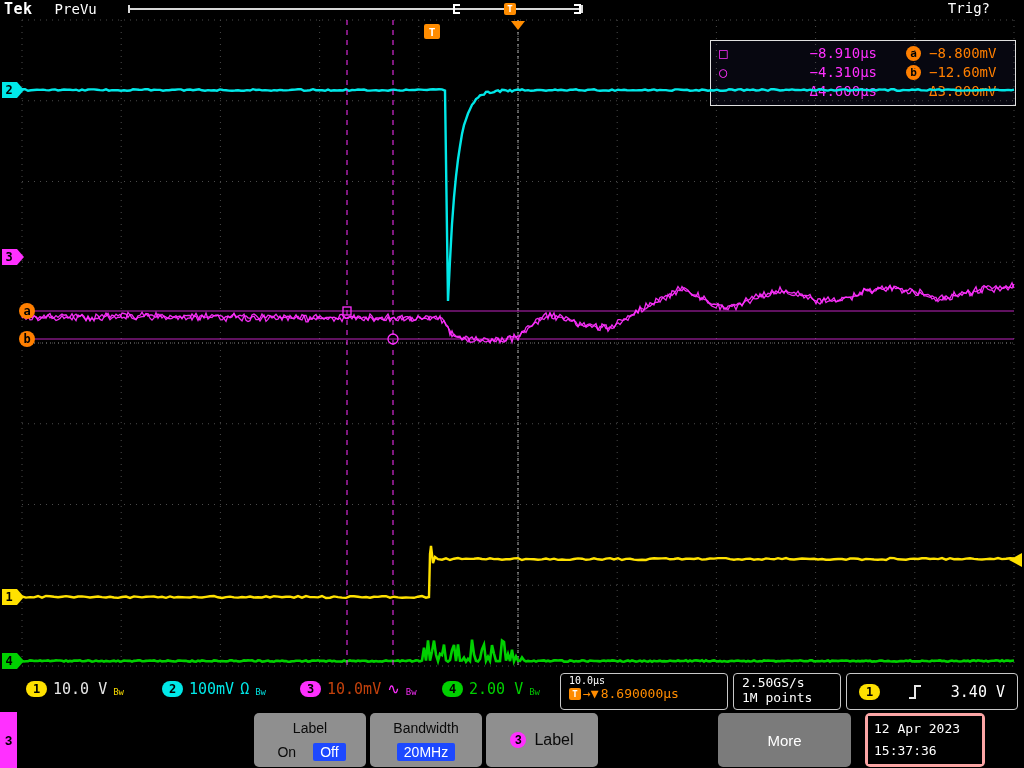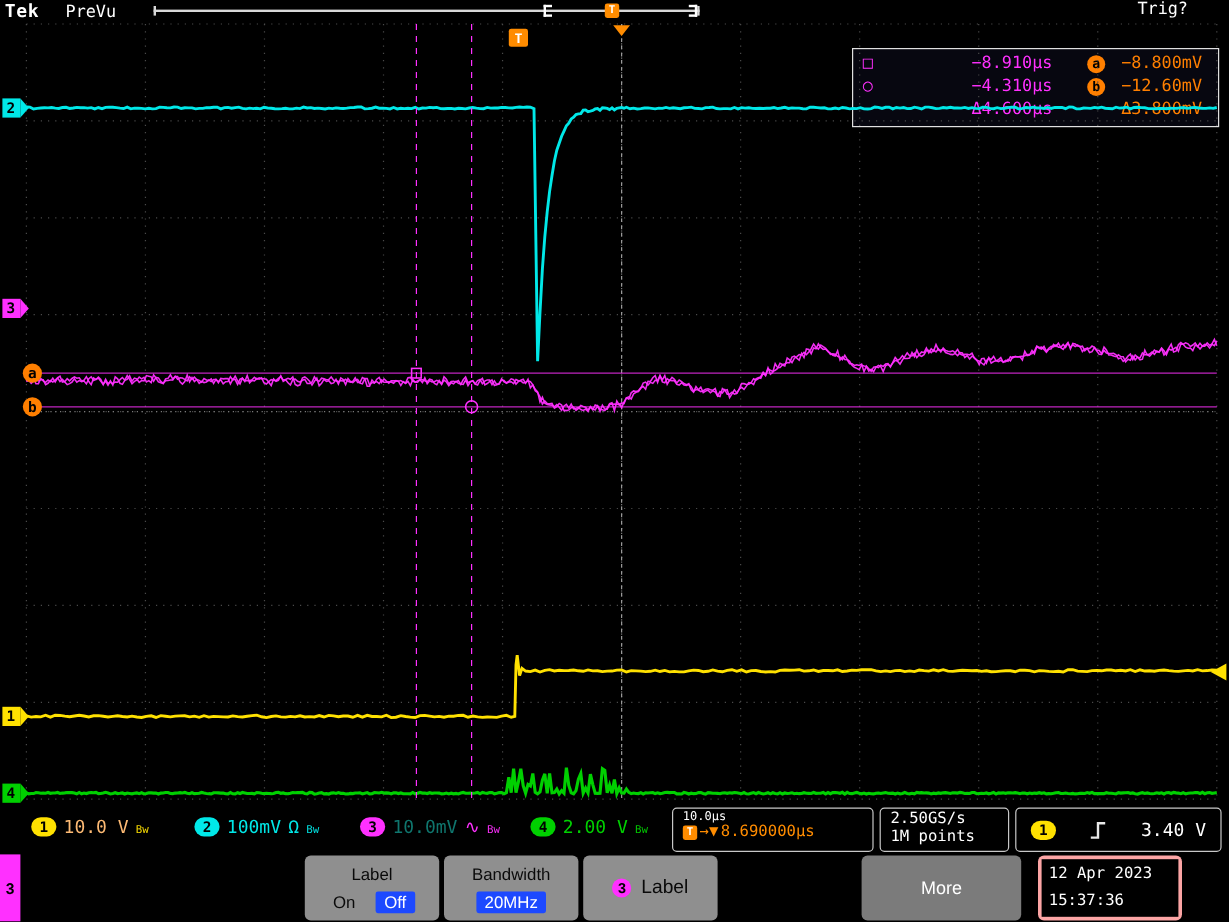--- a/index.html
+++ b/index.html
@@ -27,21 +27,21 @@
   
   .cursor-box{position:absolute;top:40px;left:710px;width:306px;z-index:1;
     border:1px solid #e0e0e0;background:rgba(8,8,18,.88);padding:3px 8px 4px 8px;font-size:14px}
   .cr-row{display:flex;justify-content:space-between;align-items:center;line-height:19px}
   .cr-left{color:#ff30ff;width:158px;display:flex;justify-content:space-between;align-items:center}
   .cr-left.delta{justify-content:flex-end}
   .cr-mk{width:18px;text-align:left}
   .cr-right{color:#ff7f00;width:128px;display:flex;justify-content:flex-end;align-items:center;gap:8px}
   .cr-badge{display:inline-block;width:15px;height:15px;border-radius:50%;background:#ff7f00;
     color:#000;font-size:11px;font-weight:bold;text-align:center;line-height:15px}
-  .cr-amp{display:inline-block;min-width:78px;text-align:center}
+  .cr-amp{display:inline-block;min-width:78px;text-align:left}
 
   
   .readout-bar{position:absolute;top:670px;left:0;width:1024px;height:42px;z-index:5;background:#000}
   .ch-read{position:absolute;top:10px;display:flex;align-items:center;gap:6px;font-size:15px}
   .pill{display:inline-block;min-width:21px;height:16px;border-radius:8px;color:#000;font-weight:bold;
     font-size:12px;text-align:center;line-height:16px;padding:0 4px}
   .bw{font-size:9px;opacity:.95;margin-top:5px}
   .info-box{position:absolute;top:3px;height:37px;border:1px solid #c8c8c8;border-radius:4px;
     color:#fff;padding:1px 8px;font-size:13px}
   .tb-main{font-size:10px}
@@ -193,32 +193,32 @@
     <polygon points="511,21 525,21 518,30" fill="#ff8c00"></polygon>
     <rect x="343" y="307" width="8" height="8" fill="none" stroke="#ff30ff" stroke-width="1.3"></rect>
     <circle cx="393" cy="339" r="5" fill="none" stroke="#ff30ff" stroke-width="1.3"></circle>
     <polygon points="1022,553 1022,567 1009,560" fill="#ffe100"></polygon>
   </g>
 </svg>
 
 <div class="readout-bar">
   <div class="ch-read" style="left:26px">
     <span class="pill" style="background:#ffe100">1</span>
-    <span style="color:#fdba74">10.0 V</span>
+    <span style="color:#e5e5e5">10.0 V</span>
     <span class="bw" style="color:#ffe100">Bw</span>
   </div>
   <div class="ch-read" style="left:162px">
     <span class="pill" style="background:#00e8e8">2</span>
     <span style="color:#00e8e8">100mV</span>
     <span style="color:#00e8e8">Ω</span>
     <span class="bw" style="color:#00e8e8">Bw</span>
   </div>
   <div class="ch-read" style="left:300px">
     <span class="pill" style="background:#ff30ff">3</span>
-    <span style="color:#0f766e">10.0mV</span>
+    <span style="color:#c2410c">10.0mV</span>
     <span style="color:#ff30ff">∿</span>
     <span class="bw" style="color:#ff30ff">Bw</span>
   </div>
   <div class="ch-read" style="left:442px">
     <span class="pill" style="background:#00d000">4</span>
     <span style="color:#00d000">2.00 V</span>
     <span class="bw" style="color:#00d000">Bw</span>
   </div>
   <div class="info-box" style="left:560px;width:168px">
     <div class="tb-main">10.0µs</div>

